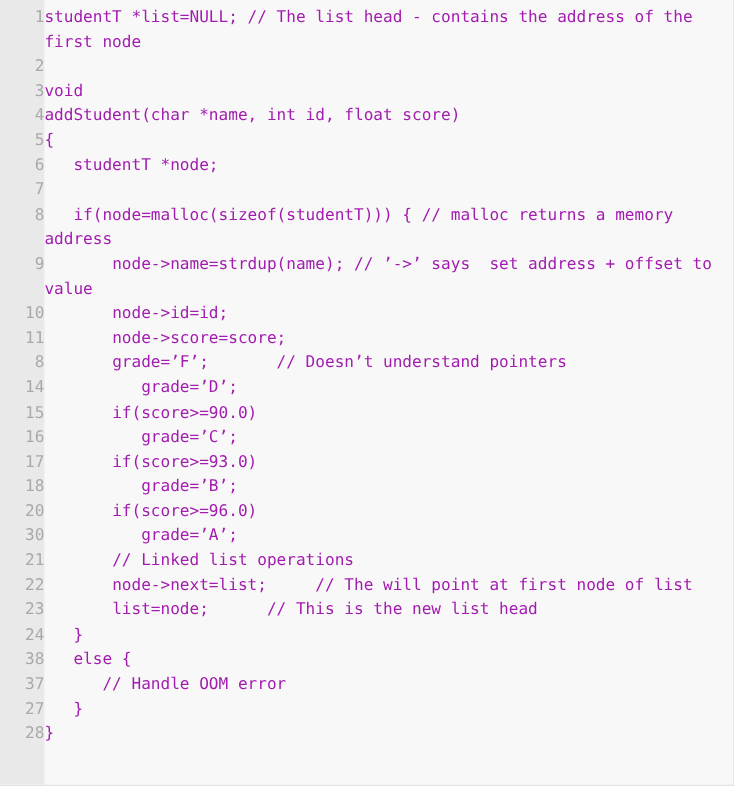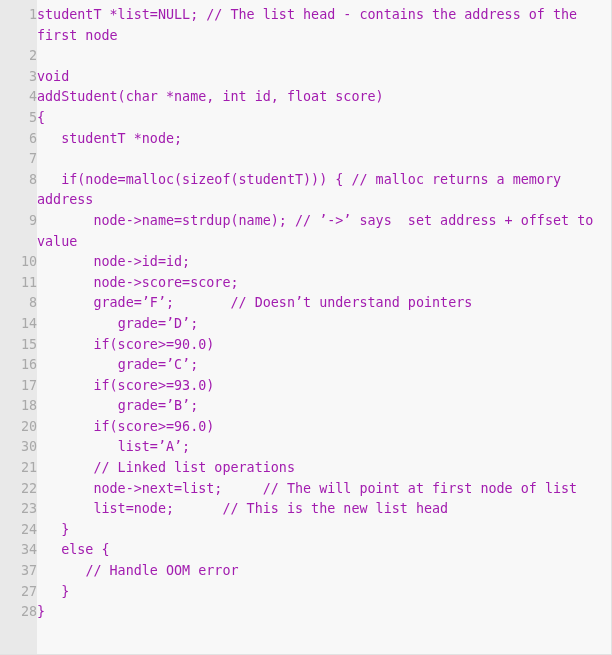--- a/index.html
+++ b/index.html
@@ -153,40 +153,40 @@
         <tr class="code-row">
           <td class="gutter-cell">18</td>
           <td class="code-cell">          grade=’B’;</td>
         </tr>
         <tr class="code-row">
           <td class="gutter-cell">20</td>
           <td class="code-cell">       if(score&gt;=96.0)</td>
         </tr>
         <tr class="code-row">
           <td class="gutter-cell">30</td>
-          <td class="code-cell">          list=’A’;</td>
+          <td class="code-cell">          grade=’A’;</td>
         </tr>
         <tr class="code-row">
           <td class="gutter-cell">21</td>
           <td class="code-cell">       // Linked list operations</td>
         </tr>
         <tr class="code-row">
           <td class="gutter-cell">22</td>
           <td class="code-cell">       node-&gt;next=list;     // The will point at first node of list</td>
         </tr>
         <tr class="code-row">
           <td class="gutter-cell">23</td>
           <td class="code-cell">       list=node;      // This is the new list head</td>
         </tr>
         <tr class="code-row">
           <td class="gutter-cell">24</td>
           <td class="code-cell">   }</td>
         </tr>
         <tr class="code-row">
-          <td class="gutter-cell">34</td>
+          <td class="gutter-cell">38</td>
           <td class="code-cell">   else {</td>
         </tr>
         <tr class="code-row">
           <td class="gutter-cell">37</td>
           <td class="code-cell">      // Handle OOM error</td>
         </tr>
         <tr class="code-row">
           <td class="gutter-cell">27</td>
           <td class="code-cell">   }</td>
         </tr>

